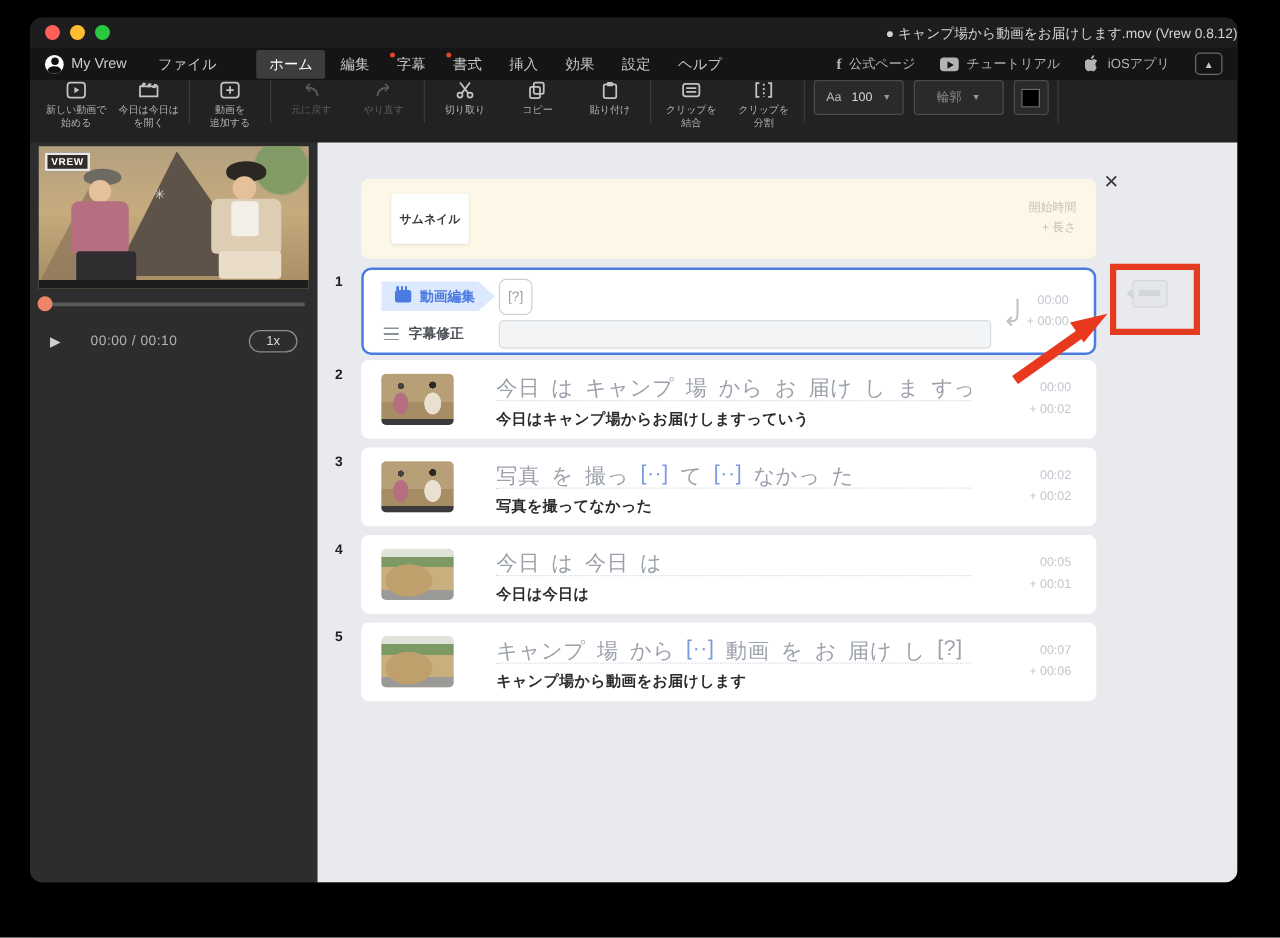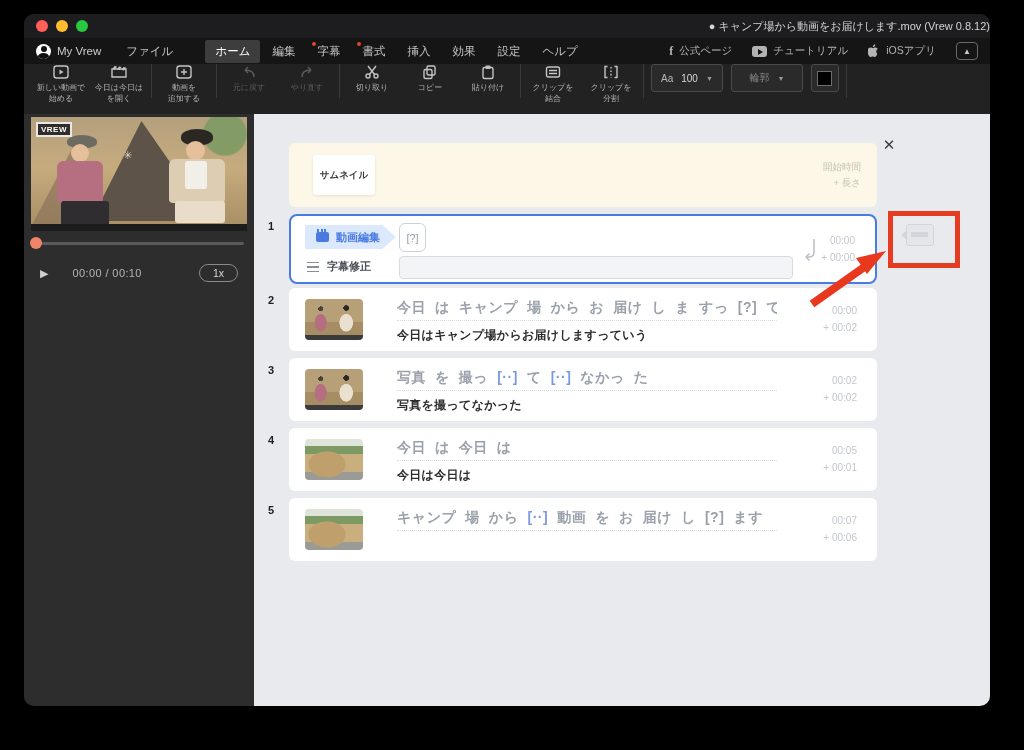--- a/index.html
+++ b/index.html
@@ -111,22 +111,22 @@
      radial-gradient(circle 4px at 27% 24%,#47423e 60%,transparent 65%),
      radial-gradient(circle 4.5px at 71% 22%,#2c2824 60%,transparent 65%),
      radial-gradient(ellipse 9px 13px at 27% 58%,#b56f80 65%,transparent 70%),
      radial-gradient(ellipse 10px 13px at 71% 58%,#e9e0d0 65%,transparent 70%),
      linear-gradient(180deg,#b7a078 0 55%,#a68d63 55% 88%,#3a3a3a 88%);}
   .thumb-camp{background-color:#c9ad7c;background-image:
      radial-gradient(ellipse 26px 18px at 38% 62%,#bfa06c 70%,transparent 74%),
      radial-gradient(circle 3px at 42% 52%,#555 60%,transparent 70%),
      radial-gradient(circle 3px at 62% 50%,#e8e4da 60%,transparent 70%),
      linear-gradient(180deg,#dfe4da 0 16%,#7e9a64 16% 36%,#c9ae7e 36% 80%,#9a9a96 80%);}
-  .words{position:absolute;left:108px;top:11px;right:100px;font-size:14px;color:#9ba1ab;
-         display:flex;gap:9px;overflow:hidden;white-space:nowrap;letter-spacing:.5px;font-weight:bold;}
+  .words{position:absolute;left:108px;top:11px;right:100px;font-size:17px;color:#9ba1ab;
+         display:flex;gap:9px;overflow:hidden;white-space:nowrap;letter-spacing:.5px;}
   .tok-sil{color:#7b9be0;}
   .row-sep{position:absolute;left:108px;right:100px;top:32px;border-top:1px dotted #d8dbe1;}
   .row-text{position:absolute;left:108px;top:39px;font-size:12px;color:#2c2c2c;font-weight:bold;letter-spacing:.3px;}
   
   .highlight-rect{position:absolute;left:634px;top:97px;width:62px;height:47px;border:5px solid #e53b20;background:transparent;}
   .ghost-icon{position:absolute;left:652px;top:110px;width:26px;height:20px;border:1.5px solid #cfd2d8;border-radius:3px;background:#e4e6ea;opacity:.85;}
   .ghost-icon::before{content:"";position:absolute;left:-6px;top:6px;border-right:5px solid #cfd2d8;border-top:4px solid transparent;border-bottom:4px solid transparent;}
   .ghost-icon::after{content:"";position:absolute;left:4px;top:7px;width:17px;height:5px;background:#cfd2d8;}
   .arrow-svg{position:absolute;left:0;top:0;pointer-events:none;}
 </style>
@@ -431,20 +431,21 @@
                 <span class="tok tok-sil">[··]</span>
                 <span class="tok">動画</span>
                 <span class="tok">を</span>
                 <span class="tok">お</span>
                 <span class="tok">届け</span>
                 <span class="tok">し</span>
                 <span class="tok">[?]</span>
                 <span class="tok">ます</span>
               </div>
       <div class="row-sep"></div>
+      <div class="row-text">キャンプ場から動画をお届けします</div>
       <div class="times" style="top:14px;">
         <div>00:07</div>
         <div>+ 00:06</div>
       </div>
     </div>
   </div>
 </div>
 
       <div class="ghost-icon"></div>
       <div class="highlight-rect"></div>

